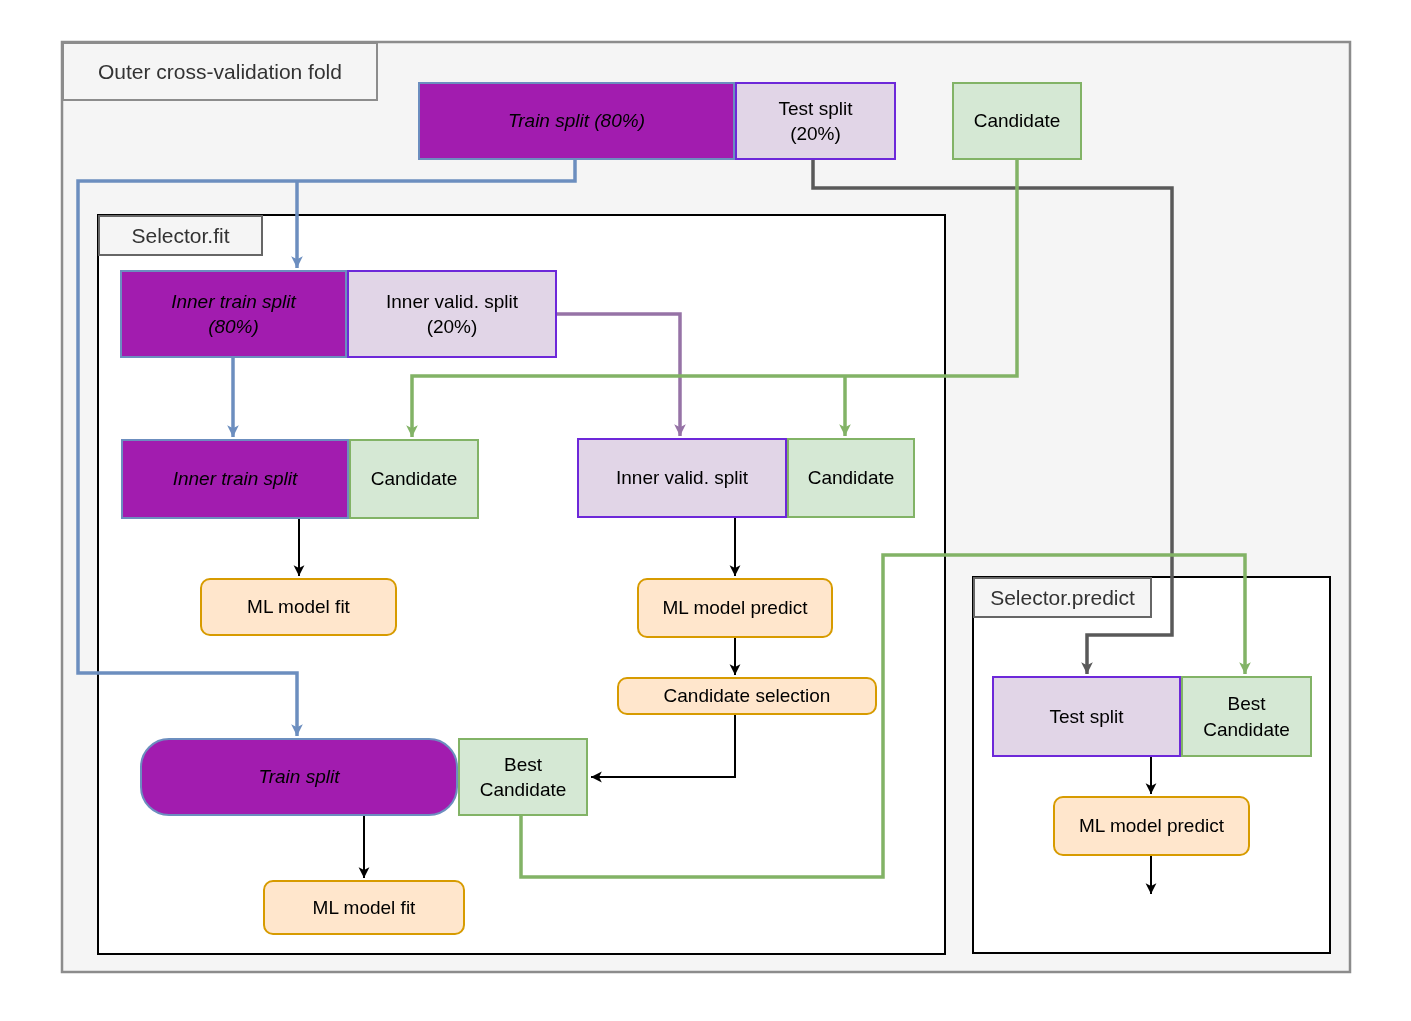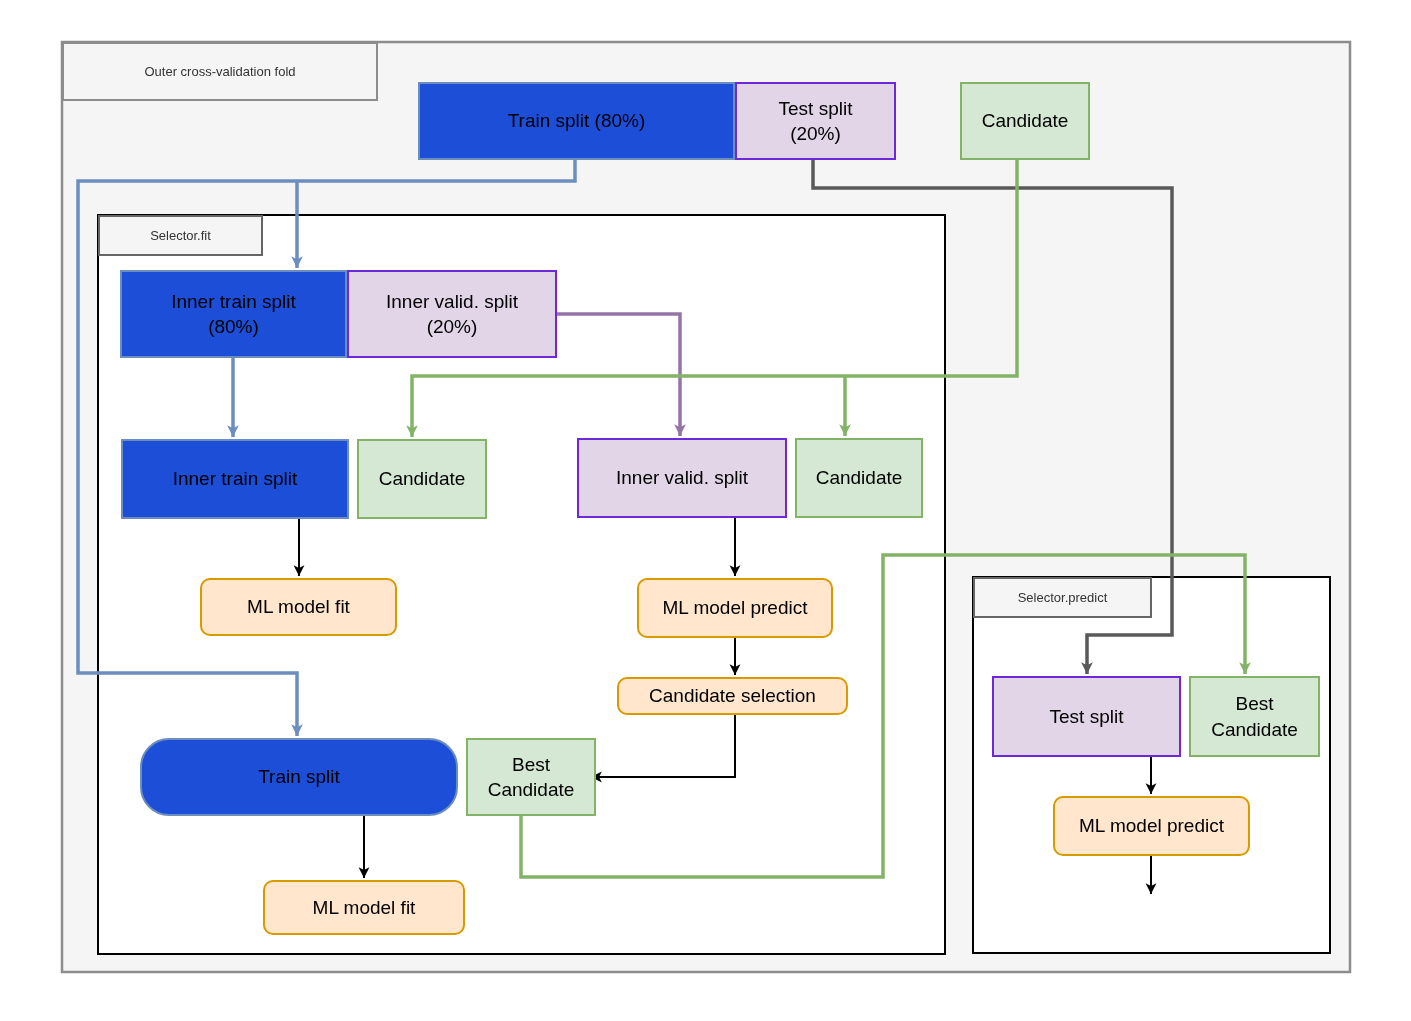--- a/index.html
+++ b/index.html
@@ -7,29 +7,29 @@
     position:relative;width:1411px;height:1021px;background:#ffffff;
     font-family:"Liberation Sans","DejaVu Sans",sans-serif;
     overflow:hidden;
   }
   #wires{position:absolute;left:0;top:0;z-index:1;}
   .node{
     position:absolute;z-index:2;box-sizing:border-box;
     display:flex;align-items:center;justify-content:center;text-align:center;
     font-size:19px;line-height:1.32;color:#000;white-space:pre-line;
   }
-  .blue   {background:#1d4ed8;border:2px solid #6c8ebf;}
+  .blue   {background:#a21caf;border:2px solid #6c8ebf;font-style:italic;}
   .purple {background:#e1d5e7;border:2px solid #6d28d9;}
-  .green  {background:#d5e8d4;border:2px solid #82b366;margin-left:8px;}
+  .green  {background:#d5e8d4;border:2px solid #82b366;}
   .orange {background:#ffe6cc;border:2px solid #d79b00;border-radius:10px;text-align:center;}
   .plain  {background:#ffffff;border:2px solid #000000;}
   .chip{
     position:absolute;z-index:3;box-sizing:border-box;
     display:flex;align-items:center;justify-content:center;
-    font-size:13px;color:#333;background:#f5f5f5;
+    font-size:21px;color:#333;background:#f5f5f5;
   }
   .chip-outer{border:2px solid #8c8c8c;}
   .chip-dark {border:2px solid #666666;}
 </style>
 </head>
 <body>
 
 <div id="canvas">
 
   <svg id="wires" width="1411" height="1021" viewBox="0 0 1411 1021">
@@ -90,21 +90,21 @@
   <div class="node purple" style="left:347px;top:270px;width:210px;height:88px;">Inner valid. split
 (20%)</div>
 
   <div class="node blue" style="left:121px;top:439px;width:228px;height:80px;">Inner train split</div>
   <div class="node green" style="left:349px;top:439px;width:130px;height:80px;">Candidate</div>
   <div class="node purple" style="left:577px;top:438px;width:210px;height:80px;">Inner valid. split</div>
   <div class="node green" style="left:787px;top:438px;width:128px;height:80px;">Candidate</div>
 
   <div class="node orange" style="left:200px;top:578px;width:197px;height:58px;">ML model fit</div>
   <div class="node orange" style="left:637px;top:578px;width:196px;height:60px;">ML model predict</div>
-  <div class="node orange" style="left:617px;top:677px;width:231px;height:38px;">Candidate selection</div>
+  <div class="node orange" style="left:617px;top:677px;width:260px;height:38px;">Candidate selection</div>
 
   <div class="node blue" style="left:140px;top:738px;width:318px;height:78px;border-radius:29px;">Train split</div>
   <div class="node green" style="left:458px;top:738px;width:130px;height:78px;">Best
 Candidate</div>
   <div class="node orange" style="left:263px;top:880px;width:202px;height:55px;">ML model fit</div>
 
   <div class="node purple" style="left:992px;top:676px;width:189px;height:81px;">Test split</div>
   <div class="node green" style="left:1181px;top:676px;width:131px;height:81px;">Best
 Candidate</div>
   <div class="node orange" style="left:1053px;top:796px;width:197px;height:60px;">ML model predict</div>

